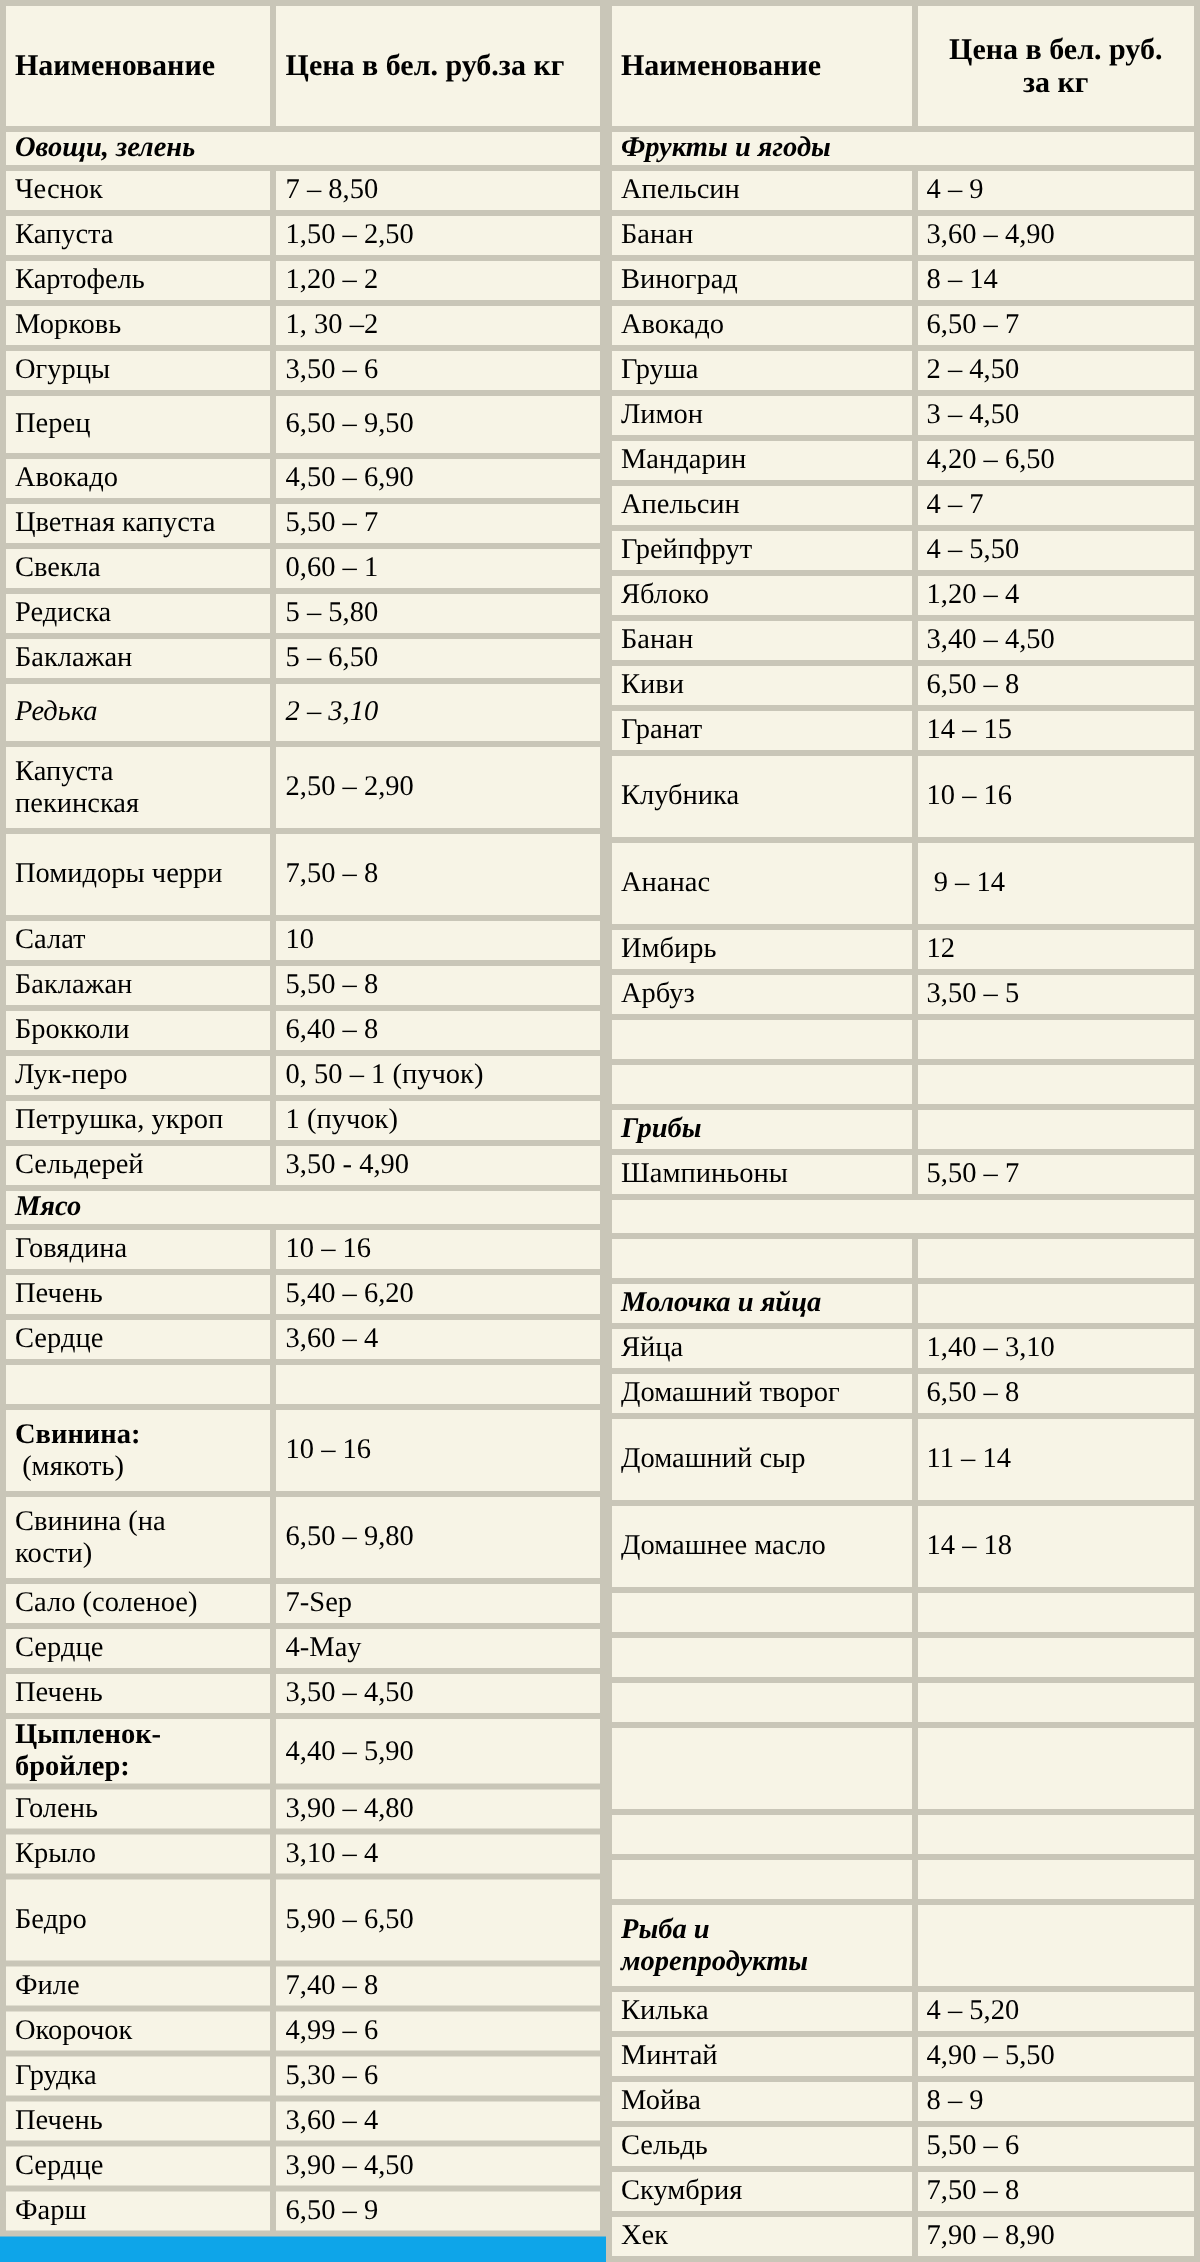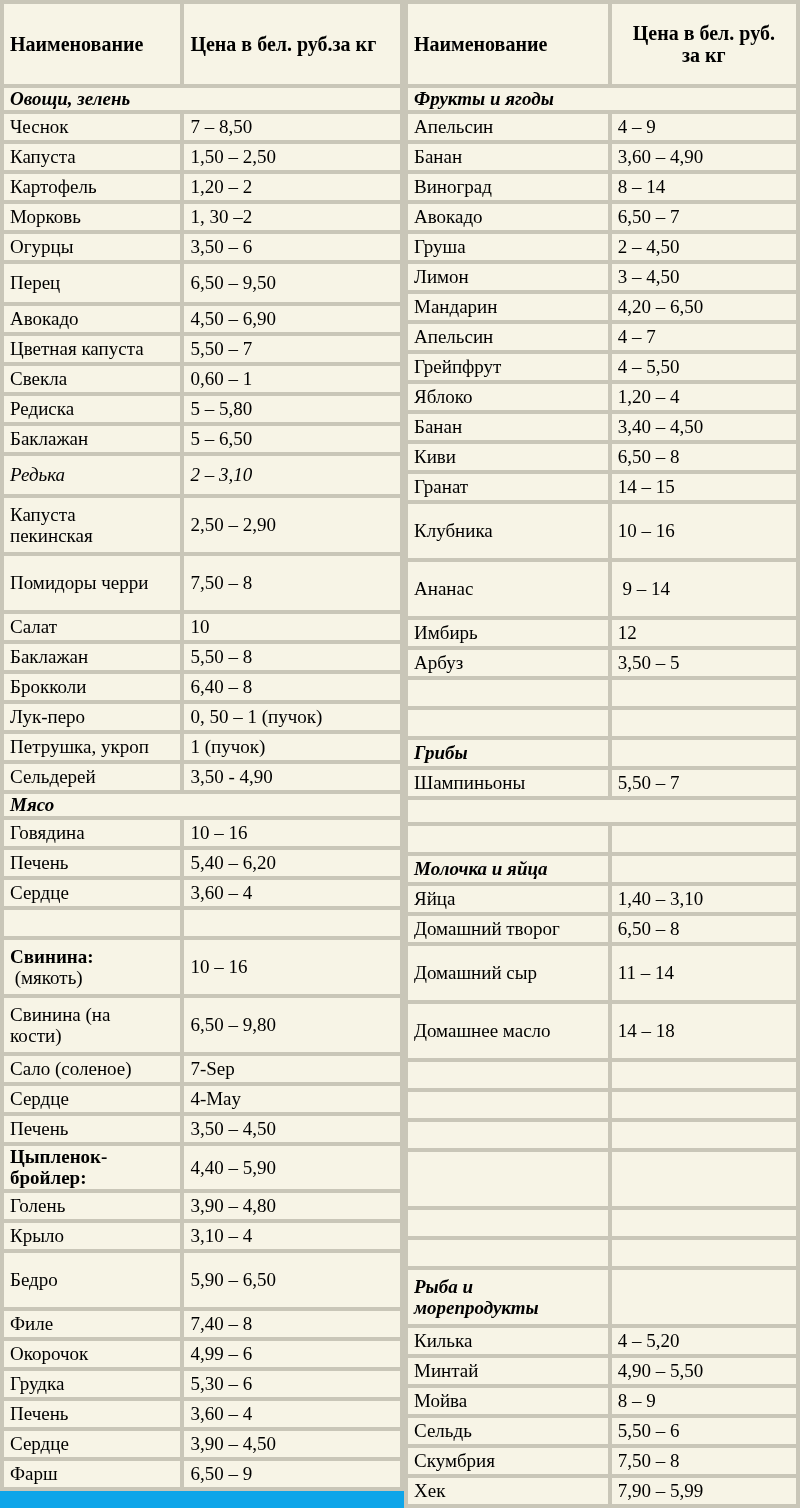--- a/index.html
+++ b/index.html
@@ -406,18 +406,18 @@
         <tr style="height: 26px;">
           <td>Сельдь</td>
           <td>5,50 – 6</td>
         </tr>
         <tr style="height: 26px;">
           <td>Скумбрия</td>
           <td>7,50 – 8</td>
         </tr>
         <tr style="height: 26px;">
           <td>Хек</td>
-          <td>7,90 – 5,99</td>
+          <td>7,90 – 8,90</td>
         </tr>
       </tbody>
   </table>
 
 </div>
 
 </body></html>

